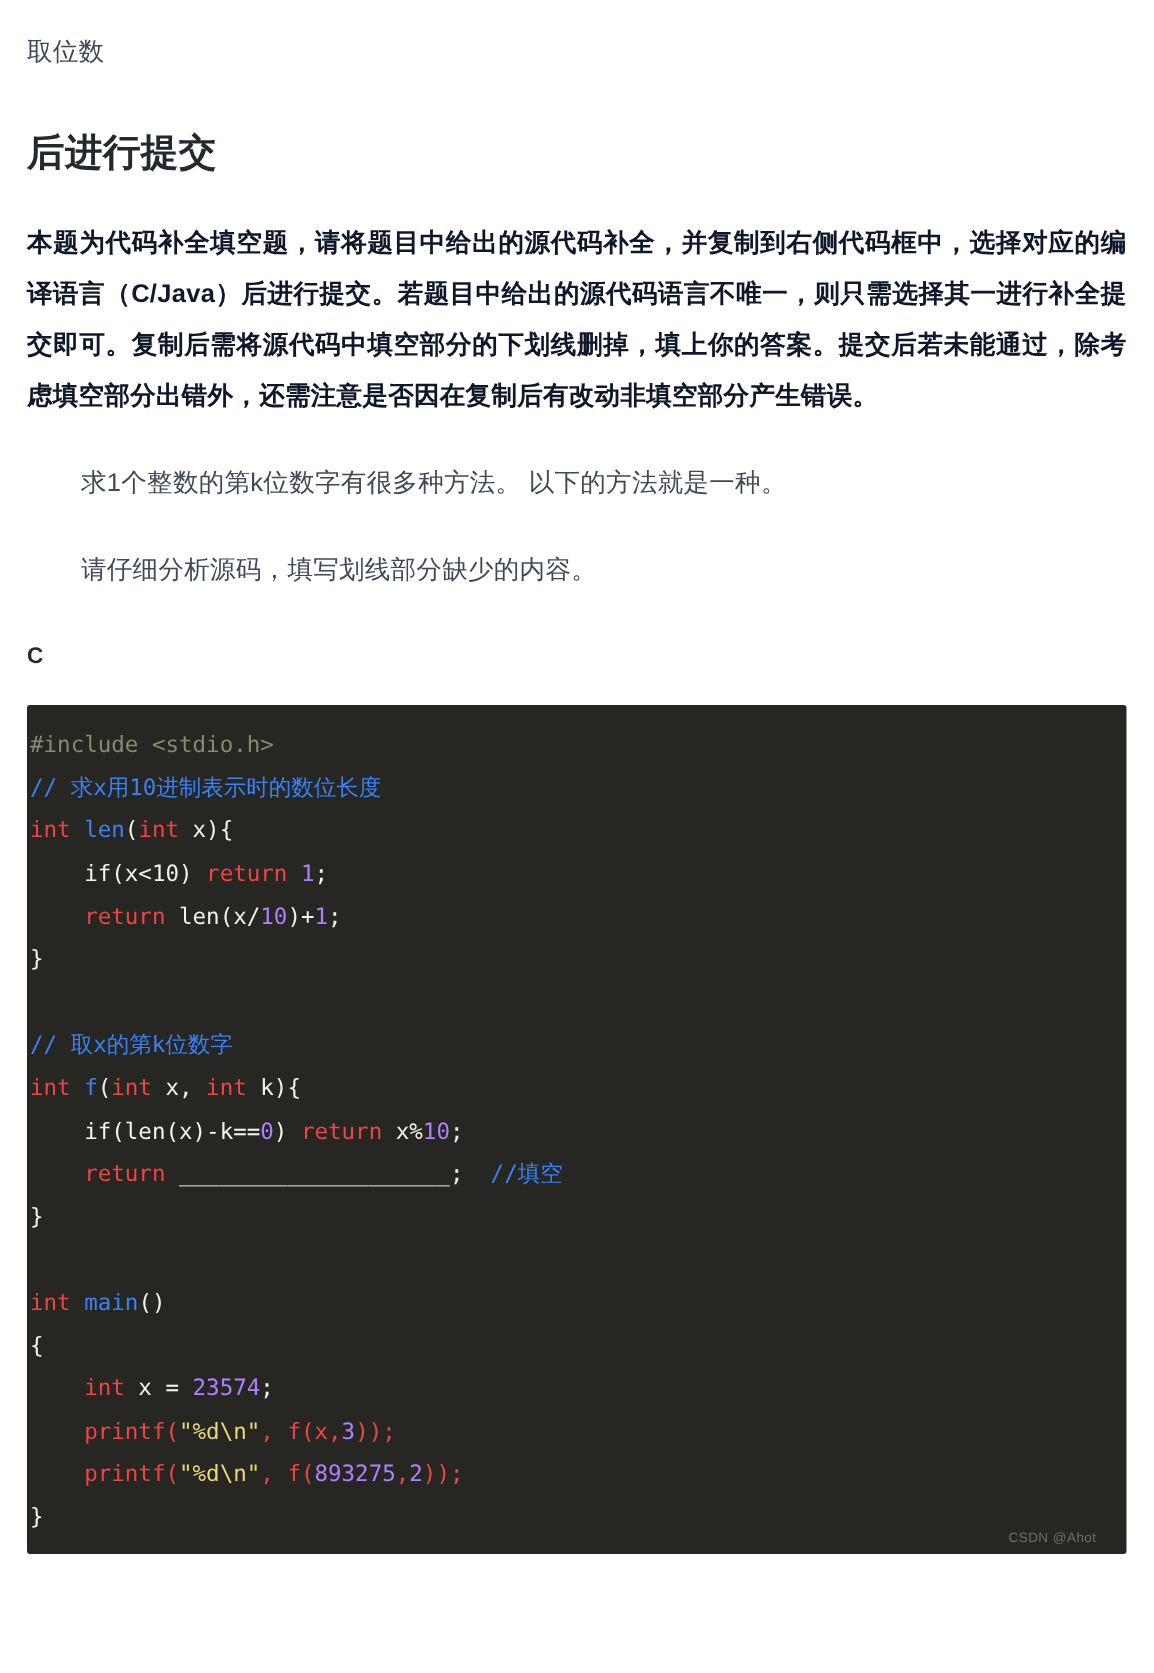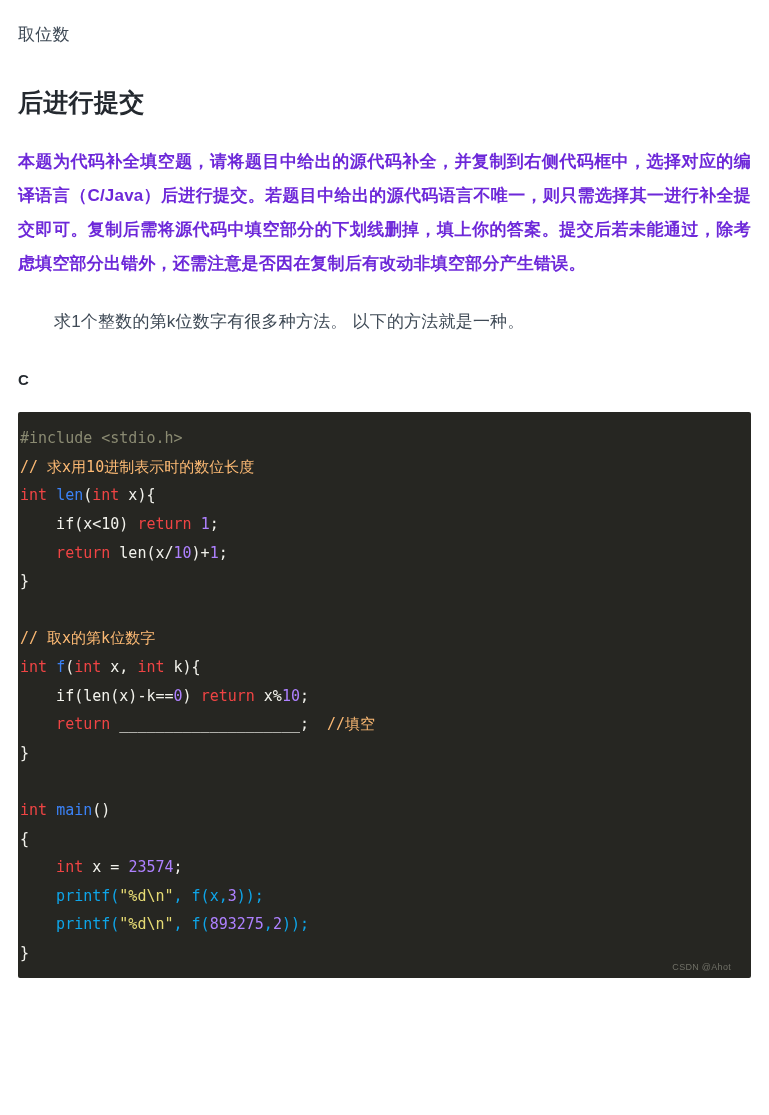--- a/index.html
+++ b/index.html
@@ -47,21 +47,21 @@
   
   .para {
     font-size: 17px;
     line-height: 2.0;
     color: #3f4a56;
     margin: 22px 0 0 0;
     letter-spacing: 0.2px;
   }
   .para.strong {
     font-weight: 700;
-    color: #6d28d9;
+    color: #0f172a;
     text-align: justify;
     margin-top: 26px;
   }
   .para.plain {
     margin-top: 24px;
     margin-left: 36px;
   }
 
   
   .lang-label {
@@ -90,26 +90,26 @@
     font-size: 15px;
     line-height: 28.6px;
     color: #f8f8f2;
     white-space: pre;
     tab-size: 4;
   }
   pre.code .ln { display: block; min-height: 28.6px; }
 
   
   .t-pre   { color: #8a8a72; }  
-  .t-cmt   { color: #fdba74; }  
+  .t-cmt   { color: #3b82f6; }  
   .t-kw    { color: #ef4444; }  
   .t-fn    { color: #3b82f6; }  
   .t-num   { color: #ae81ff; }  
   .t-str   { color: #e6db74; }  
-  .t-call  { color: #0ea5e9; }  
+  .t-call  { color: #ef4444; }  
   .t-pln   { color: #f2f2ec; }  
 
   
   .watermark {
     position: absolute;
     right: 20px;
     bottom: 6px;
     font-size: 9px;
     font-family: Liberation Sans, sans-serif;
     color: #6f6f66;
@@ -124,20 +124,21 @@
 <div class="page">
 
   <h1 class="doc-title">取位数</h1>
 
   <h2 class="h2">后进行提交</h2>
 
   <p class="para strong">本题为代码补全填空题，请将题目中给出的源代码补全，并复制到右侧代码框中，选择对应的编译语言（C/Java）后进行提交。若题目中给出的源代码语言不唯一，则只需选择其一进行补全提交即可。复制后需将源代码中填空部分的下划线删掉，填上你的答案。提交后若未能通过，除考虑填空部分出错外，还需注意是否因在复制后有改动非填空部分产生错误。</p>
 
   <p class="para plain">求1个整数的第k位数字有很多种方法。 以下的方法就是一种。</p>
 
+  <p class="para plain">请仔细分析源码，填写划线部分缺少的内容。</p>
 
 
   <div class="lang-label">C</div>
 
   <div class="code-wrap">
     <pre class="code"><span class="ln"><span class="t-pre">#include &lt;stdio.h&gt;</span></span><span class="ln"><span class="t-cmt">// 求x用10进制表示时的数位长度</span></span><span class="ln"><span class="t-kw">int</span> <span class="t-fn">len</span><span class="t-pln">(</span><span class="t-kw">int</span><span class="t-pln"> x){</span></span><span class="ln"><span class="t-pln">    if(x&lt;10)</span> <span class="t-kw">return</span> <span class="t-num">1</span><span class="t-pln">;</span></span><span class="ln"><span class="t-kw">    return</span><span class="t-pln"> len(x/</span><span class="t-num">10</span><span class="t-pln">)+</span><span class="t-num">1</span><span class="t-pln">;</span></span><span class="ln"><span class="t-pln">}</span></span><span class="ln"> </span><span class="ln"><span class="t-cmt">// 取x的第k位数字</span></span><span class="ln"><span class="t-kw">int</span> <span class="t-fn">f</span><span class="t-pln">(</span><span class="t-kw">int</span><span class="t-pln"> x, </span><span class="t-kw">int</span><span class="t-pln"> k){</span></span><span class="ln"><span class="t-pln">    if(len(x)-k==</span><span class="t-num">0</span><span class="t-pln">)</span> <span class="t-kw">return</span><span class="t-pln"> x%</span><span class="t-num">10</span><span class="t-pln">;</span></span><span class="ln"><span class="t-kw">    return</span><span class="t-pln"> ____________________;</span>  <span class="t-cmt">//填空</span></span><span class="ln"><span class="t-pln">}</span></span><span class="ln"> </span><span class="ln"><span class="t-kw">int</span> <span class="t-fn">main</span><span class="t-pln">()</span></span><span class="ln"><span class="t-pln">{</span></span><span class="ln"><span class="t-kw">    int</span><span class="t-pln"> x = </span><span class="t-num">23574</span><span class="t-pln">;</span></span><span class="ln"><span class="t-call">    printf(</span><span class="t-str">"%d\n"</span><span class="t-call">, f(x,</span><span class="t-num">3</span><span class="t-call">));</span></span><span class="ln"><span class="t-call">    printf(</span><span class="t-str">"%d\n"</span><span class="t-call">, f(</span><span class="t-num">893275</span><span class="t-call">,</span><span class="t-num">2</span><span class="t-call">));</span></span><span class="ln"><span class="t-pln">}</span></span></pre>
     <div class="watermark">CSDN @Ahot</div>
   </div>
 
 </div>

